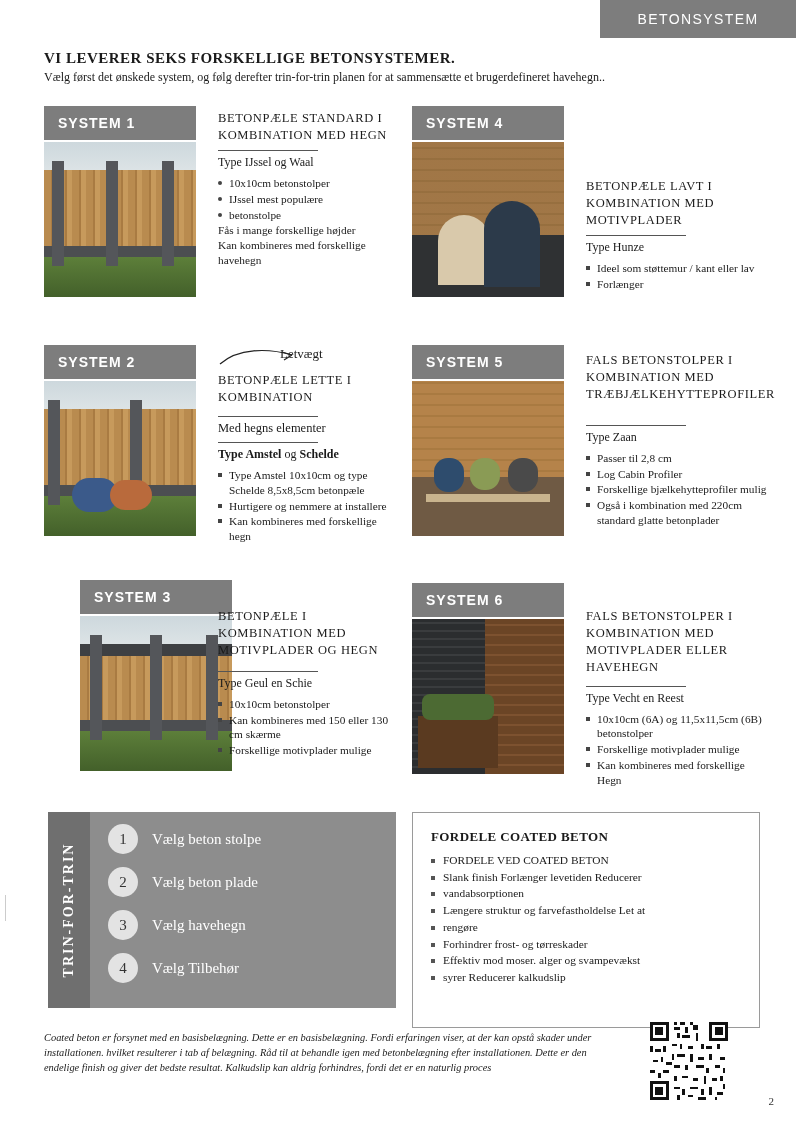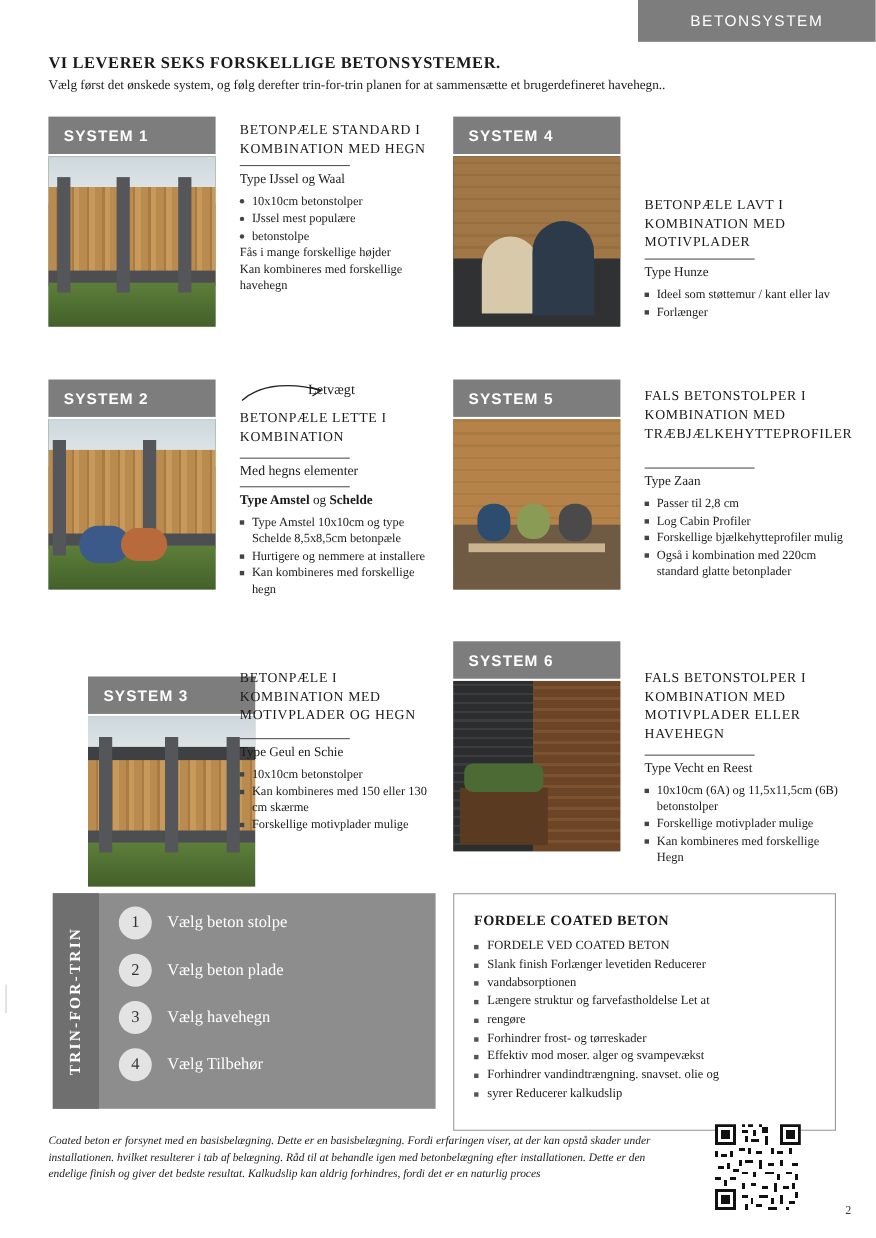--- a/index.html
+++ b/index.html
@@ -10,21 +10,21 @@
     font-family: "Liberation Serif", serif;
     color: #1a1a1a;
     position: relative;
     overflow: hidden;
   }
 
   
   .header-bar {
     position: absolute;
     top: 0; right: 0;
-    width: 216px; height: 38px;
+    width: 196px; height: 38px;
     background: #7d7d7d;
     color: #ffffff;
     display: flex; align-items: center; justify-content: center;
     letter-spacing: 1.4px;
     font-size: 14px;
     font-family: "Liberation Sans", sans-serif;
   }
 
   
   .intro { position:absolute; left:44px; top:50px; width:640px; }
@@ -256,21 +256,21 @@
   <div class="rule" style="margin-top:22px"></div>
   <div class="type-line">Type Zaan</div>
   <ul class="bul">
     <li>Passer til 2,8 cm</li>
     <li>Log Cabin Profiler</li>
     <li>Forskellige bjælkehytteprofiler mulig</li>
     <li>Også i kombination med 220cm standard glatte betonplader</li>
   </ul>
 </div>
 
-<div class="sys" style="left:44px; top:615px;padding-left:36px;">
+<div class="sys" style="left:44px; top:580px;padding-left:36px;">
   <div class="sys-label">SYSTEM 3</div>
   <div class="sys-photo">
     <div class="ph">
         <div class="sky"></div>
       <div class="fence" style="top:22%"></div>
       <div style="position:absolute;left:0;right:0;top:18%;height:12px;background:#3e4043"></div>
       <div class="plinth"></div>
         <div class="grass"></div>
       <div class="post" style="left:10px"></div>
         <div class="post" style="left:70px"></div>
@@ -339,21 +339,20 @@
 <div class="fordele">
   <div class="fordele-title">FORDELE COATED BETON</div>
   <ul class="sq">
     <li>FORDELE VED COATED  BETON</li>
     <li>Slank finish Forlænger levetiden Reducerer</li>
     <li>vandabsorptionen</li>
     <li>Længere struktur og farvefastholdelse Let at</li>
     <li>rengøre</li>
     <li>Forhindrer frost- og tørreskader</li>
     <li>Effektiv mod moser. alger og svampevækst</li>
-    <li>Forhindrer vandindtrængning. snavset. olie og</li>
     <li>syrer Reducerer kalkudslip</li>
   </ul>
 </div>
 
 <div class="footnote">Coated beton er forsynet med en basisbelægning. Dette er en basisbelægning. Fordi erfaringen viser, at der kan opstå skader under installationen. hvilket resulterer i tab af belægning. Råd til at behandle igen med betonbelægning efter installationen. Dette er den endelige finish og giver det bedste resultat. Kalkudslip kan aldrig forhindres, fordi det er en naturlig proces</div>
 
 <div class="qr">
   <svg width="78" height="78" viewBox="0 0 29 29" shape-rendering="crispEdges">
     <rect width="29" height="29" fill="#fff"></rect>
     <g fill="#111">

